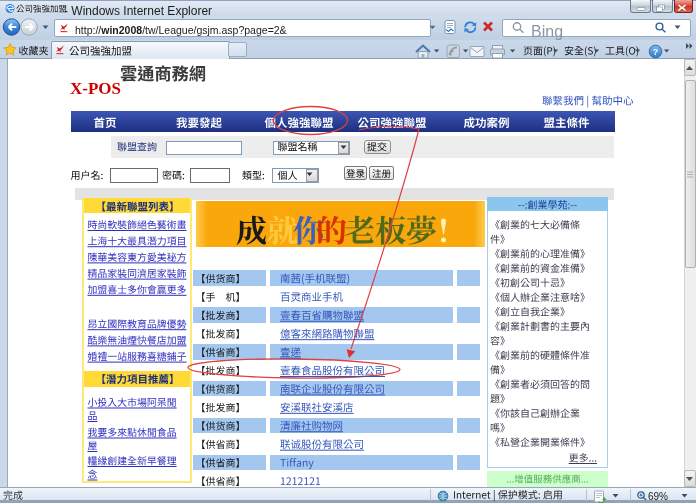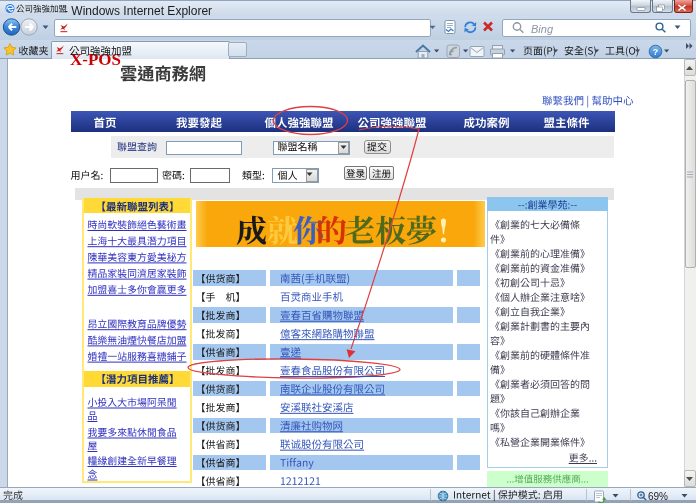--- a/index.html
+++ b/index.html
@@ -13,38 +13,39 @@
 <div class="abs" style="left:0;top:40px;width:696px;height:19px;background:linear-gradient(#cad8e9,#c1d1e5)"></div>
 <div class="abs" style="left:0;top:58px;width:696px;height:1px;background:#8fa0b4"></div>
 
 <div class="abs" style="left:630,top:1px"></div>
 <div class="abs" style="left:630px;top:0;width:21px;height:13px;background:linear-gradient(#f2f6fa,#ccd6e0 45%,#b3c0cd 50%,#d4dde6);border:1px solid #67788a;border-top:none;border-radius:0 0 3px 3px"></div>
 <div class="abs" style="left:652px;top:0;width:21px;height:13px;background:linear-gradient(#f2f6fa,#ccd6e0 45%,#b3c0cd 50%,#d4dde6);border:1px solid #67788a;border-top:none;border-radius:0 0 3px 3px"></div>
 <div class="abs" style="left:674px;top:0;width:19px;height:13px;background:linear-gradient(#f0a398,#d3554a 45%,#bf3327 50%,#d96a55);border:1px solid #7a2018;border-top:none;border-radius:0 0 3px 3px"></div>
 
 <div class="abs" style="left:54px;top:19px;width:377px;height:18px;background:#fff;border:1px solid #93a7bc;border-radius:2px"></div>
 
+<div class="abs" style="left:75px;top:23.5px;font-size:10.5px;color:#1a1a1a">http://<b>win2008</b>/tw/League/gsjm.asp?page=2&amp;</div>
 
 <div class="abs" style="left:502px;top:19px;width:189px;height:18px;background:#fff;border:1px solid #93a7bc;border-radius:2px"></div>
-<div class="abs" style="left:531px;top:23px;font-size:11px;font-style:italic;color:#8a97a5">Bing</div>
+<div class="abs" style="left:531px;top:23px;font-size:16px;color:#8a97a5">Bing</div>
 
 <div class="abs" style="left:51px;top:41px;width:179px;height:18px;background:linear-gradient(#f6f9fc,#dde7f2);border:1px solid #8a9cb2;border-bottom:none;border-radius:2px 2px 0 0"></div>
 <div class="abs" style="left:228px;top:42px;width:19px;height:15px;background:linear-gradient(#e6edf6,#d2dfee);border:1px solid #9dadc0;border-radius:2px"></div>
 
 <div class="abs" style="left:64px;top:3.8px;font-size:12px;color:#1c1c1c">- Windows Internet Explorer</div>
 
 <div class="abs" style="left:8px;top:59px;width:676px;height:428px;background:#fff"></div>
 <div class="abs" style="left:0;top:59px;width:8px;height:428px;background:#cad8ea;border-right:1px solid #9aa8b8"></div>
 
 <div class="abs" style="left:684px;top:59px;width:12px;height:428px;background:#f0f0ee;border-left:1px solid #d5d5d3"></div>
 <div class="abs" style="left:684px;top:59px;width:12px;height:17px;background:linear-gradient(#f4f4f2,#dcdcda);border:1px solid #b8b8b6;border-radius:2px"></div>
 <div class="abs" style="left:684px;top:470px;width:12px;height:17px;background:linear-gradient(#f4f4f2,#dcdcda);border:1px solid #b8b8b6;border-radius:2px"></div>
 <div class="abs" style="left:684.5px;top:80px;width:11px;height:188px;background:linear-gradient(90deg,#f0f0ee,#dddddb);border:1px solid #b0b0ae;border-radius:2px"></div>
 
-<div class="abs" style="left:70px;top:50px;font-family:'Liberation Serif',serif;font-weight:bold;font-size:17px;color:#cc0000">X-POS</div>
+<div class="abs" style="left:70px;top:79px;font-family:'Liberation Serif',serif;font-weight:bold;font-size:17px;color:#cc0000">X-POS</div>
 
 <div class="abs" style="left:71px;top:111px;width:544px;height:21px;background:linear-gradient(#3d55b5,#1c307e)"></div>
 
 <div class="abs" style="left:111px;top:136px;width:503px;height:22px;background:#ededed"></div>
 <div class="abs" style="left:166px;top:141px;width:76px;height:14px;background:#fff;border:1px solid #7f9db9"></div>
 <div class="abs" style="left:273px;top:141px;width:77px;height:14px;background:#fff;border:1px solid #7f9db9"></div>
 <div class="abs" style="left:338px;top:142px;width:11px;height:12px;background:linear-gradient(#f2f2f2,#d8d8d8);border:1px solid #9a9a9a"></div>
 <div class="abs" style="left:364px;top:140px;width:27px;height:14px;background:linear-gradient(#f6f6f6,#dcdcdc);border:1px solid #8e8e8e;border-radius:3px"></div>
 
 <div class="abs" style="left:110px;top:168px;width:48px;height:15px;background:#fff;border:1px solid #6a6a6a"></div>

